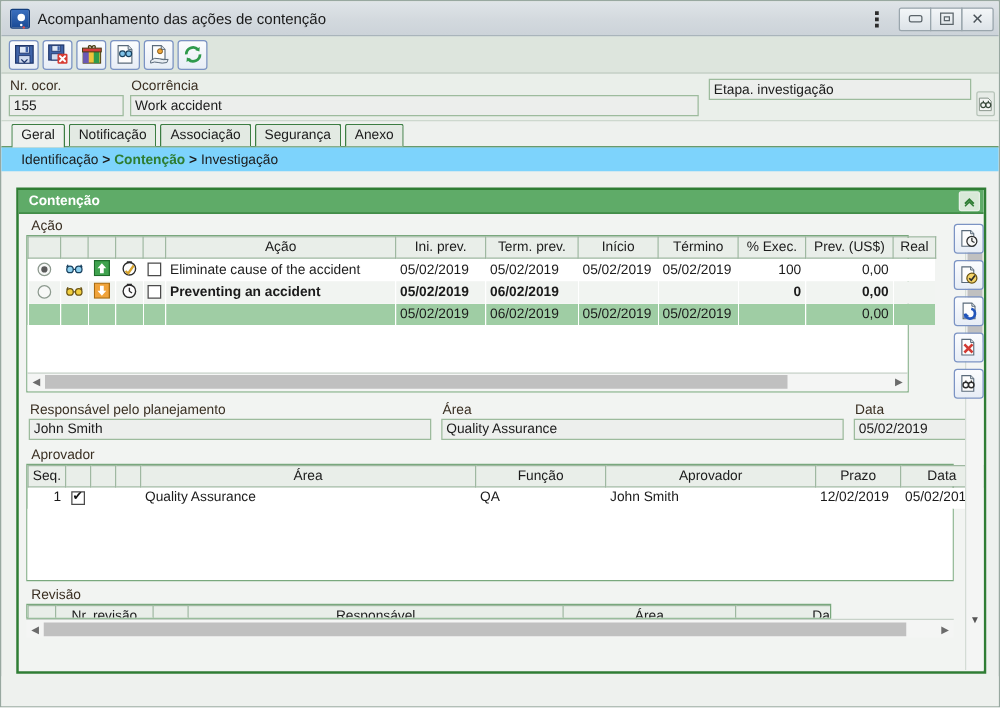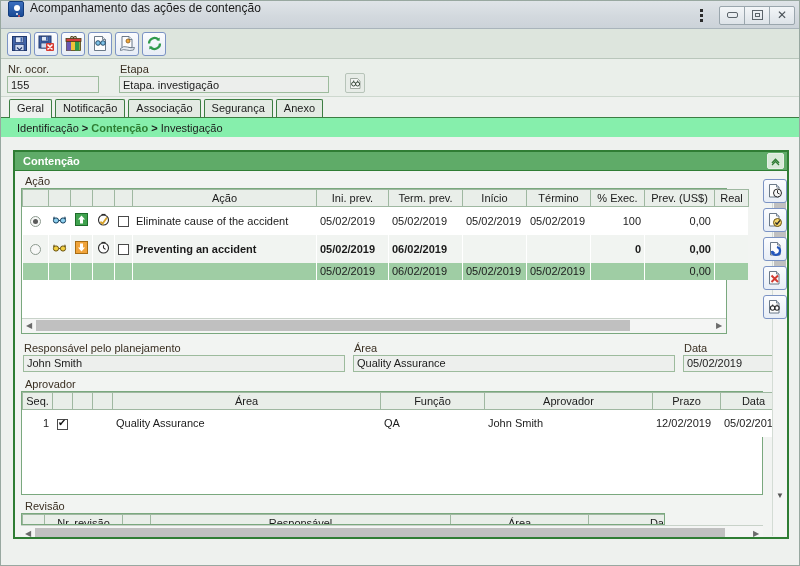--- a/index.html
+++ b/index.html
@@ -17,21 +17,21 @@
     background: #eef1ee;
     border: 1px solid #98a8a0;
     overflow: hidden;
   }
 
   
   .titlebar {
     height: 28px;
     background: linear-gradient(to bottom, #dfe4e8 0%, #d3d9de 55%, #ccd3d9 100%);
     border-bottom: 1px solid #a9b4bb;
-    display: flex; 
+    display: flex; align-items: center;
     padding: 0 2px 0 7px;
     position: relative;
   }
   .tb-icon {
     width: 16px; height: 16px; flex: 0 0 16px;
     background: linear-gradient(to bottom,#3b6fbe,#1a4b96);
     border: 1px solid #123c7c;
     border-radius: 2px;
     position: relative;
     margin-right: 6px;
@@ -92,21 +92,21 @@
     position: relative;
   }
   .tbtn svg { display:block; }
 
   
   .hdrfields {
     background: #eaefea;
     padding: 4px 6px 3px 6px;
     border-bottom: 1px solid #cdd8ce;
     display: flex;
-    gap: 12px;
+    gap: 0;
     position: relative;
   }
   .fld { display:flex; flex-direction:column; }
   .fld > label {
     font-size: 11px; color: #3a2f22; margin-bottom: 1px; padding-left:1px;
   }
   .inp {
     background: #eceeec;
     border: 1px solid #9dbb9d;
     height: 17px;
@@ -151,21 +151,21 @@
   .tab.active {
     background: #eef1ee;
     position: relative; top: 1px;
     padding-bottom: 3px;
   }
 
   
   .crumbs {
     padding: 4px 4px 3px 16px;
     font-size: 11px;
-    background: #86efac;
+    background: #7dd3fc;
     color: #1b1b1b;
   }
   .crumbs .sep { color:#1b1b1b; font-weight:bold; }
   .crumbs .cur { color:#2e7d32; font-weight:bold; }
 
   
   .panelwrap {
     position: absolute;
     left: 12px; right: 10px; top: 149px; bottom: 26px;
     border: 2px solid #2f7d34;
@@ -207,21 +207,21 @@
     font-weight: normal;
     color: #1b1b1b;
     height: 17px;
     padding: 0 3px;
     text-align: center;
     white-space: nowrap; overflow: hidden;
   }
   table.grid td {
     border: none;
     border-right: 1px solid transparent;
-    height: 28px;
+    height: 18px;
     padding: 0 3px;
     color: #1b1b1b;
     white-space: nowrap; overflow: hidden;
     background: #ffffff;
   }
   tr.alt td { background: #f1f4f1; font-weight: bold; }
   tr.newrow td { background: #9fcda4; height: 17px; }
   td.num { text-align: right; }
   td.ctr { text-align: center; }
 
@@ -373,21 +373,24 @@
       </svg>
     </div>
   </div>
 
   <div class="hdrfields">
     <div class="fld">
       <label>Nr. ocor.</label>
       <div class="inp w-nr">155</div>
     </div>
     <div class="fld">
-      <label style="margin-left:8px">Etapa</label>
+      <label style="margin-left:5px">Ocorrência</label>
+      <div class="inp w-oc">Work accident</div>
+    </div>
+    <div class="fld">
       <div class="inp w-et">Etapa. investigação</div>
     </div>
     <div class="lenbtn">
       <svg width="13" height="13" viewBox="0 0 13 13">
         <path d="M1.5 1.5 h7 l2.5 2.5 v7.5 h-9.5z" fill="#f4f6f4" stroke="#8a968c" stroke-width=".8"></path>
         <circle cx="4.6" cy="7" r="2" fill="none" stroke="#3a4a3c" stroke-width="1"></circle>
         <circle cx="8.6" cy="7" r="2" fill="none" stroke="#3a4a3c" stroke-width="1"></circle>
         <path d="M4.2 3.6 h1 v1.6 h-1z M8.2 3.6 h1 v1.6 h-1z" fill="#3a4a3c"></path>
       </svg>
     </div>

